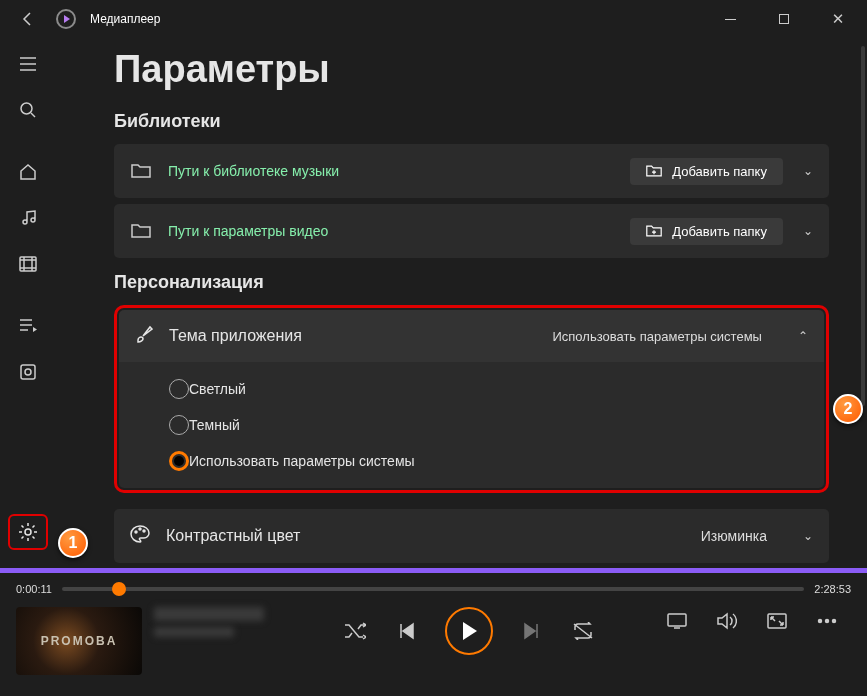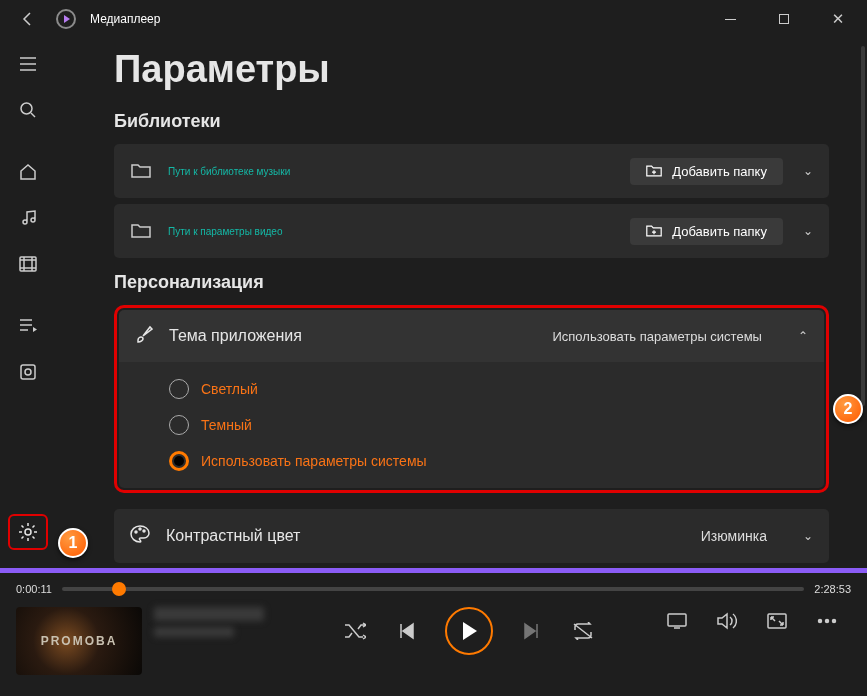--- a/index.html
+++ b/index.html
@@ -26,30 +26,30 @@
   .sidebar .spacer { flex: 1; }
   .sidebar .gearwrap { width:40px; height:36px; display:flex; align-items:center; justify-content:center; border: 2px solid #e00000; border-radius:6px; position:relative;}
   svg { fill: none; stroke: currentColor; stroke-width: 1.5; }
 
   .content { flex:1; padding: 0 38px 0 58px; overflow-y: auto; }
   .page-title { font-size: 38px; font-weight: 600; margin: 10px 0 20px;}
   .section-title { font-size: 18px; font-weight: 600; margin: 14px 0 12px; }
 
   .card { background:#2b2b2b; border-radius:5px; height:54px; display:flex; align-items:center; padding: 0 16px; margin-bottom:6px; gap: 16px;}
   .card .ic { width:22px; display:flex; align-items:center; justify-content:center; color:#ccc;}
-  .card .ctext { font-size:10px; color:#14b8a6;}
+  .card .ctext { font-size:14px; color:#86efac;}
   .card .right { margin-left: auto; display:flex; align-items:center; gap:20px;}
   .addbtn { background:#3a3a3a; border-radius:4px; padding: 6px 16px; display:flex; align-items:center; gap:10px; font-size:13px; color:#fff;}
   .chev { color:#ccc; font-size:12px;}
 
   .theme-group { border: 3px solid #e00000; border-radius: 10px; padding: 2px; margin-bottom: 16px; position:relative;}
   .theme-header { background:#333333; border-radius:5px 5px 0 0; height:52px; display:flex; align-items:center; padding:0 16px; gap:16px;justify-content:flex-end;}
   .theme-header .rtext { margin-left:auto; font-size:13px; color:#ddd; margin-right: 20px;}
   .theme-body { background:#2b2b2b; border-radius:0 0 5px 5px; padding: 14px 40px 14px 50px; display:flex; flex-direction:column; gap: 10px;}
-  .radio { display:flex; align-items:center; gap:12px; font-size:14px; color:#f97316; padding: 3px 0;}
+  .radio { display:flex; align-items:center; font-size:14px; color:#e5e5e5; padding: 3px 0;}
   .radio .ring { width:20px; height:20px; border-radius:50%; border: 1.5px solid #aaa; display:flex; align-items:center; justify-content:center;}
   .radio.selected .ring { border: 3px solid #ff7a00;}
   .radio.selected .ring::after { content:""; width:10px; height:10px; border-radius:50%; background:#000;}
 
   .accent-row { background:#2b2b2b; border-radius:5px; height:54px; display:flex; align-items:center; padding: 0 16px; gap:16px;}
   .accent-row .rtext { margin-left:auto; font-size:14px; color:#ddd; margin-right:20px;}
 
   
   .player { position:absolute; left:0; right:0; bottom:0; height:128px; background:#1e1e1e; border-top: 5px solid #8b5cf6; padding: 10px 16px 0;}
   .seekrow { display:flex; align-items:center; gap: 10px; font-size:11px; color:#ddd; padding-bottom: 4px;}

